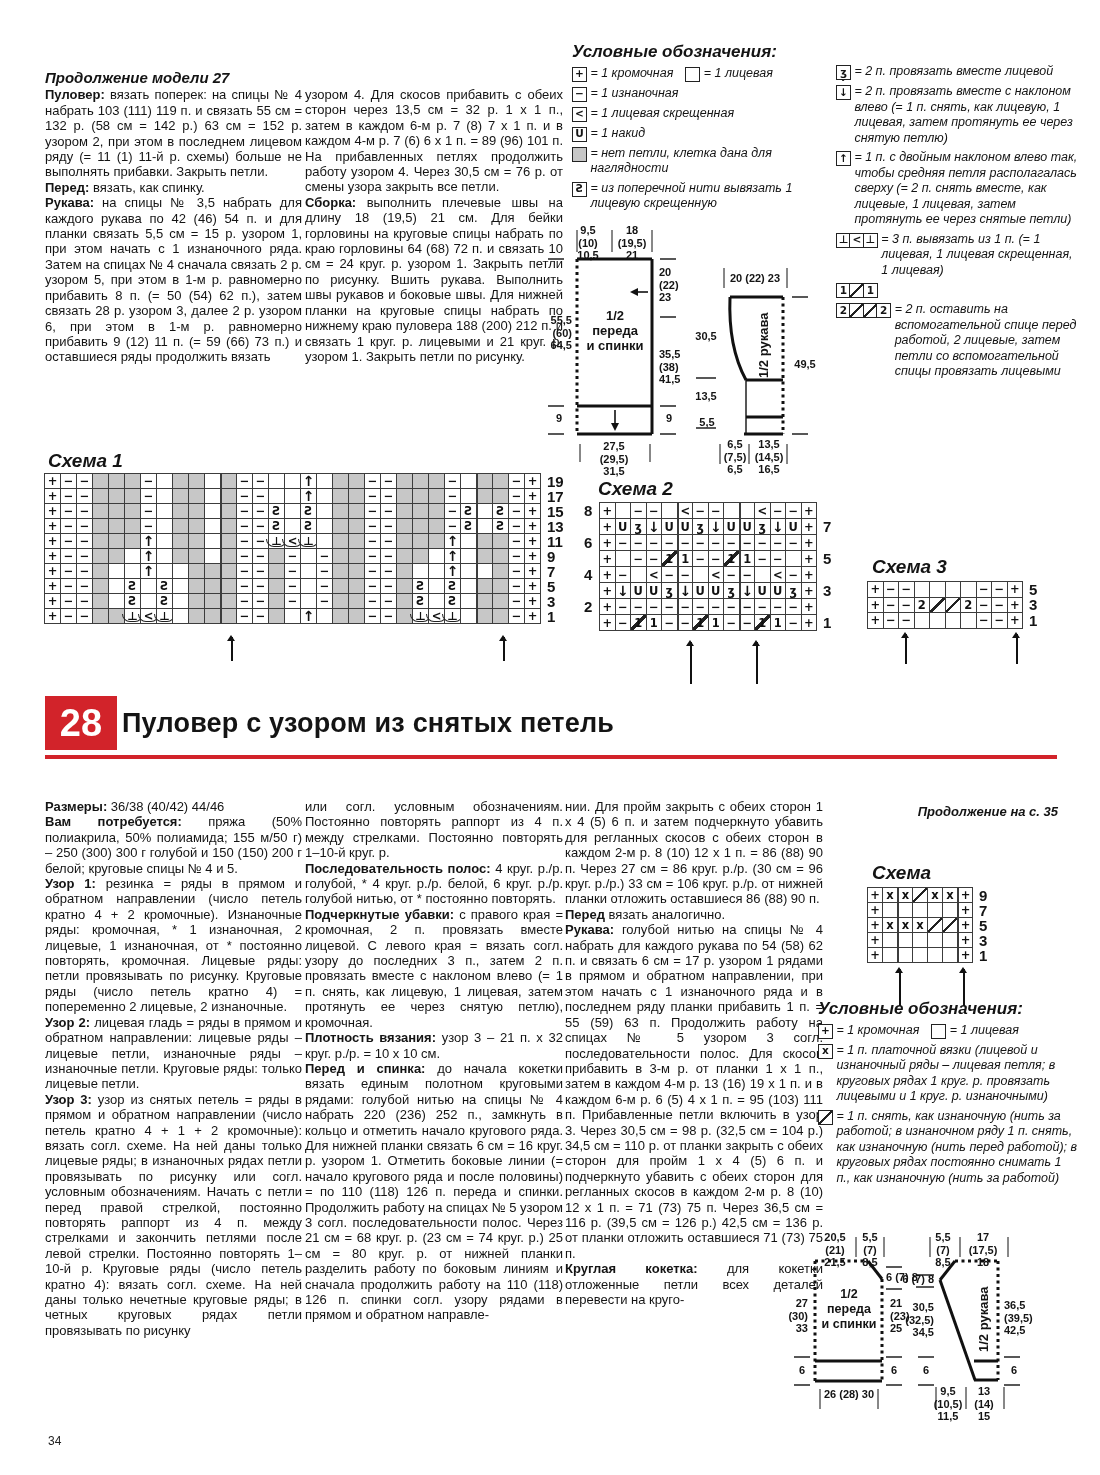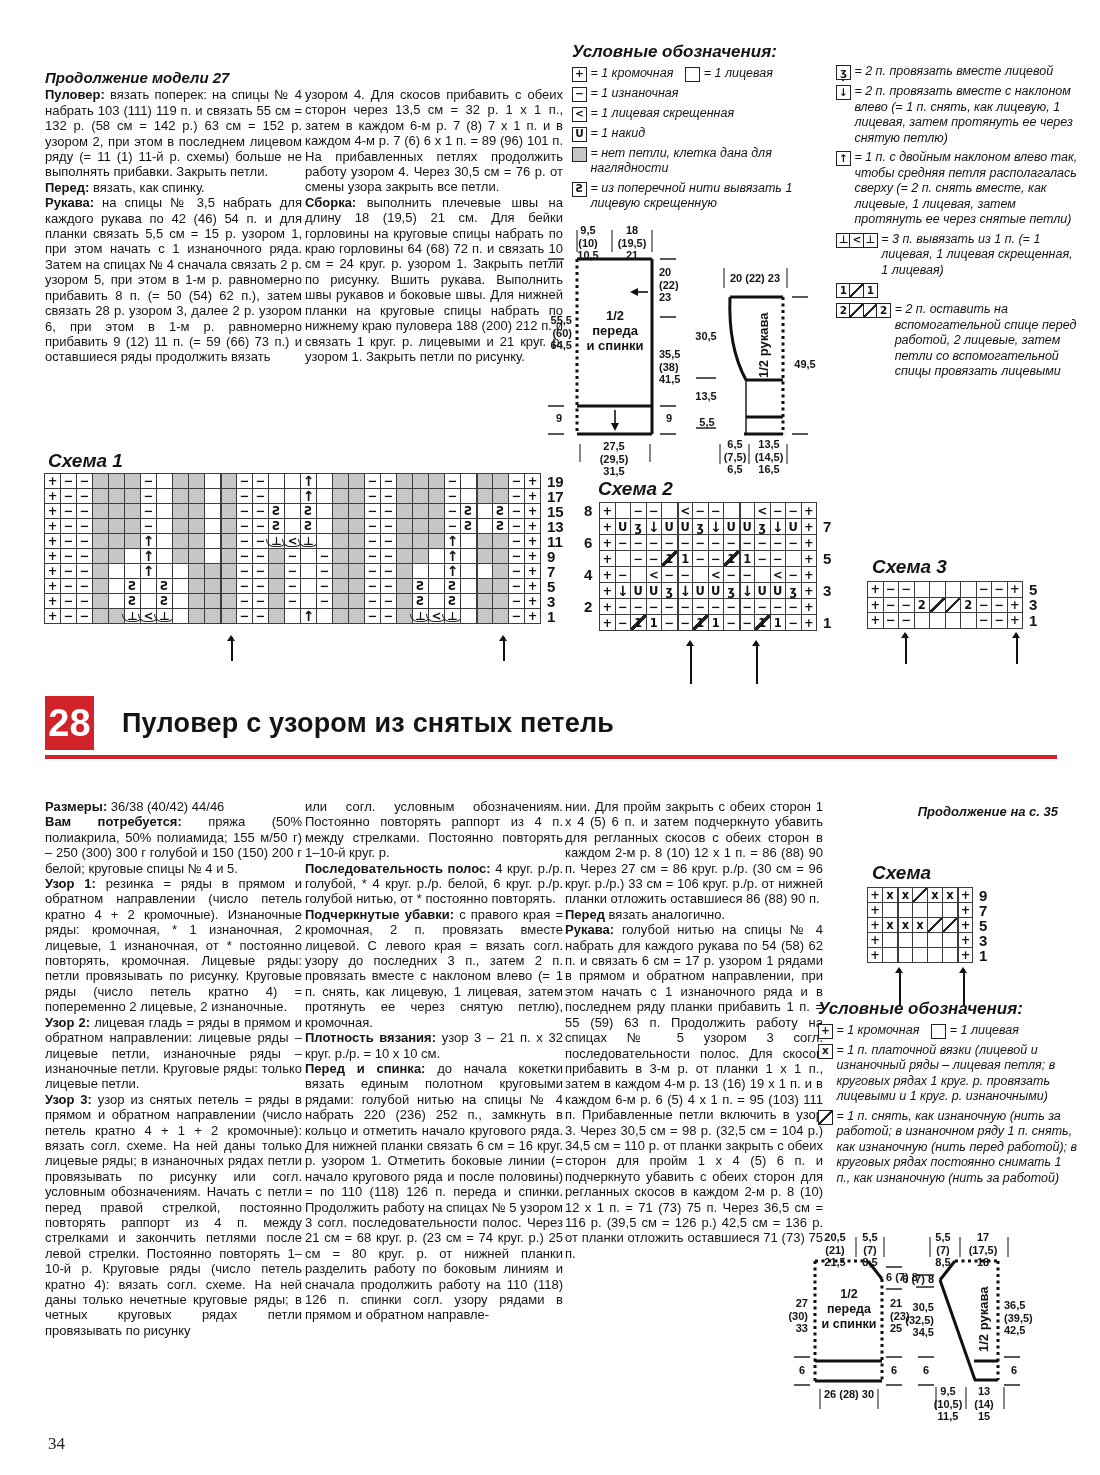--- a/index.html
+++ b/index.html
@@ -48,21 +48,21 @@
         font-size:38px;font-weight:bold;}
   .htitle{position:absolute;font-size:27px;font-weight:bold;letter-spacing:.2px;}
   .redline{position:absolute;background:#d2232a;}
   
   .mlabel{position:absolute;font-size:11px;font-weight:bold;line-height:12.5px;white-space:pre-line;text-align:center;}
   .mlabel.r{text-align:right;}
   .mlabel.l{text-align:left;}
   .dlabel{position:absolute;font-size:13px;font-weight:bold;line-height:15px;text-align:center;white-space:pre-line;}
   .vlabel{position:absolute;font-size:13px;font-weight:bold;writing-mode:vertical-rl;transform:rotate(180deg);
           text-align:center;}
-  .pageno{position:absolute;font-family:Liberation Serif, serif;font-size:17px;color:#222;}
+  .pageno{position:absolute;font-family:Liberation Sans, sans-serif;font-size:12px;color:#222;}
   .cont-note{font-weight:bold;font-style:italic;text-align:right;margin-top:2px;}
 </style>
 </head>
 <body>
 
 <div class="page">
 
   <div class="col" style="left:45px;top:46px;width:257px;">
     <h3 class="art-title">Продолжение модели 27</h3>
     <div>
@@ -816,21 +816,21 @@
         <span class="cell" style="width: 16.5px; height: 16.5px;">−</span>
         <span class="cell" style="width: 16.5px; height: 16.5px;">+</span>
         <span class="num nr" style="height: 16.5px;">1</span>
       </div>
     </div>
   <div style="position: absolute; left: 0px; top: 0px;">
       <div class="rap-arrow" style="left: 905px; top: 634px; height: 30px;"></div>
       <div class="rap-arrow" style="left: 1016px; top: 634px; height: 30px;"></div>
     </div>
 
-  <div class="hnum" style="left:45px;top:696px;width:49px;height:54px;">28</div>
+  <div class="hnum" style="left:45px;top:696px;width:72px;height:54px;">28</div>
   <div class="htitle" style="left:122px;top:708px;">Пуловер с узором из снятых петель</div>
   <div class="redline" style="left:45px;top:755px;width:1012px;height:3.5px;"></div>
 
   <div class="col" style="left:45px;top:775px;width:257px;">
     <div>
         <p><span class="lead">Размеры: </span>36/38 (40/42) 44/46</p>
         <p><span class="lead">Вам потребуется: </span>пряжа (50% полиакрила, 50% полиамида; 155 м/50 г) – 250 (300) 300 г голубой и 150 (150) 200 г белой; круговые спицы № 4 и 5.</p>
         <p><span class="lead">Узор 1: </span>резинка = ряды в прямом и обратном направлении (число петель кратно 4 + 2 кромочные). Изнаночные ряды: кромочная, * 1 изнаночная, 2 лицевые, 1 изнаночная, от * постоянно повторять, кромочная. Лицевые ряды: петли провязывать по рисунку. Круговые ряды (число петель кратно 4) = попеременно 2 лицевые, 2 изнаночные.</p>
         <p><span class="lead">Узор 2: </span>лицевая гладь = ряды в прямом и обратном направлении: лицевые ряды – лицевые петли, изнаночные ряды – изнаночные петли. Круговые ряды: только лицевые петли.</p>
         <p><span class="lead">Узор 3: </span>узор из снятых петель = ряды в прямом и обратном направлении (число петель кратно 4 + 1 + 2 кромочные): вязать согл. схеме. На ней даны только лицевые ряды; в изнаночных рядах петли провязывать по рисунку или согл. условным обозначениям. Начать с петли перед правой стрелкой, постоянно повторять раппорт из 4 п. между стрелками и закончить петлями после левой стрелки. Постоянно повторять 1–10-й р. Круговые ряды (число петель кратно 4): вязать согл. схеме. На ней даны только нечетные круговые ряды; в четных круговых рядах петли провязывать по рисунку</p>
@@ -843,20 +843,21 @@
         <p><span class="lead">Подчеркнутые убавки: </span>с правого края = кромочная, 2 п. провязать вместе лицевой. С левого края = вязать согл. узору до последних 3 п., затем 2 п. провязать вместе с наклоном влево (= 1 п. снять, как лицевую, 1 лицевая, затем протянуть ее через снятую петлю), кромочная.</p>
         <p><span class="lead">Плотность вязания: </span>узор 3 – 21 п. х 32 круг. р./р. = 10 х 10 см.</p>
         <p><span class="lead">Перед и спинка: </span>до начала кокетки вязать единым полотном круговыми рядами: голубой нитью на спицы № 4 набрать 220 (236) 252 п., замкнуть в кольцо и отметить начало кругового ряда. Для нижней планки связать 6 см = 16 круг. р. узором 1. Отметить боковые линии (= начало кругового ряда и после половины) = по 110 (118) 126 п. переда и спинки. Продолжить работу на спицах № 5 узором 3 согл. последовательности полос. Через 21 см = 68 круг. р. (23 см = 74 круг. р.) 25 см = 80 круг. р. от нижней планки разделить работу по боковым линиям и сначала продолжить работу на 110 (118) 126 п. спинки согл. узору рядами в прямом и обратном направле-</p>
       </div>
   </div>
   <div class="col" style="left:565px;top:775px;width:258px;">
     <div>
         <p>нии. Для пройм закрыть с обеих сторон 1 х 4 (5) 6 п. и затем подчеркнуто убавить для регланных скосов с обеих сторон в каждом 2-м р. 8 (10) 12 х 1 п. = 86 (88) 90 п. Через 27 см = 86 круг. р./р. (30 см = 96 круг. р./р.) 33 см = 106 круг. р./р. от нижней планки отложить оставшиеся 86 (88) 90 п.</p>
         <p><span class="lead">Перед </span>вязать аналогично.</p>
         <p><span class="lead">Рукава: </span>голубой нитью на спицы № 4 набрать для каждого рукава по 54 (58) 62 п. и связать 6 см = 17 р. узором 1 рядами в прямом и обратном направлении, при этом начать с 1 изнаночного ряда и в последнем ряду планки прибавить 1 п. = 55 (59) 63 п. Продолжить работу на спицах № 5 узором 3 согл. последовательности полос. Для скосов прибавить в 3-м р. от планки 1 х 1 п., затем в каждом 4-м р. 13 (16) 19 х 1 п. и в каждом 6-м р. 6 (5) 4 х 1 п. = 95 (103) 111 п. Прибавленные петли включить в узор 3. Через 30,5 см = 98 р. (32,5 см = 104 р.) 34,5 см = 110 р. от планки закрыть с обеих сторон для пройм 1 х 4 (5) 6 п. и подчеркнуто убавить с обеих сторон для регланных скосов в каждом 2-м р. 8 (10) 12 х 1 п. = 71 (73) 75 п. Через 36,5 см = 116 р. (39,5 см = 126 р.) 42,5 см = 136 р. от планки отложить оставшиеся 71 (73) 75 п.</p>
+        <p><span class="lead">Круглая кокетка: </span>для кокетки отложенные петли всех деталей перевести на круго-</p>
       </div>
   </div>
   <div class="col" style="left:825px;top:778px;width:233px;">
     <div class="cont-note">Продолжение на с. 35</div>
   </div>
 
   <h3 class="leg-title abs" style="left:872px;top:862px;font-size:19px;">Схема</h3>
   <div class="chart" style="left:868px;top:888px;">
       <div class="crow">
         <span class="cell" style="width: 16px; height: 16px;">+</span>

